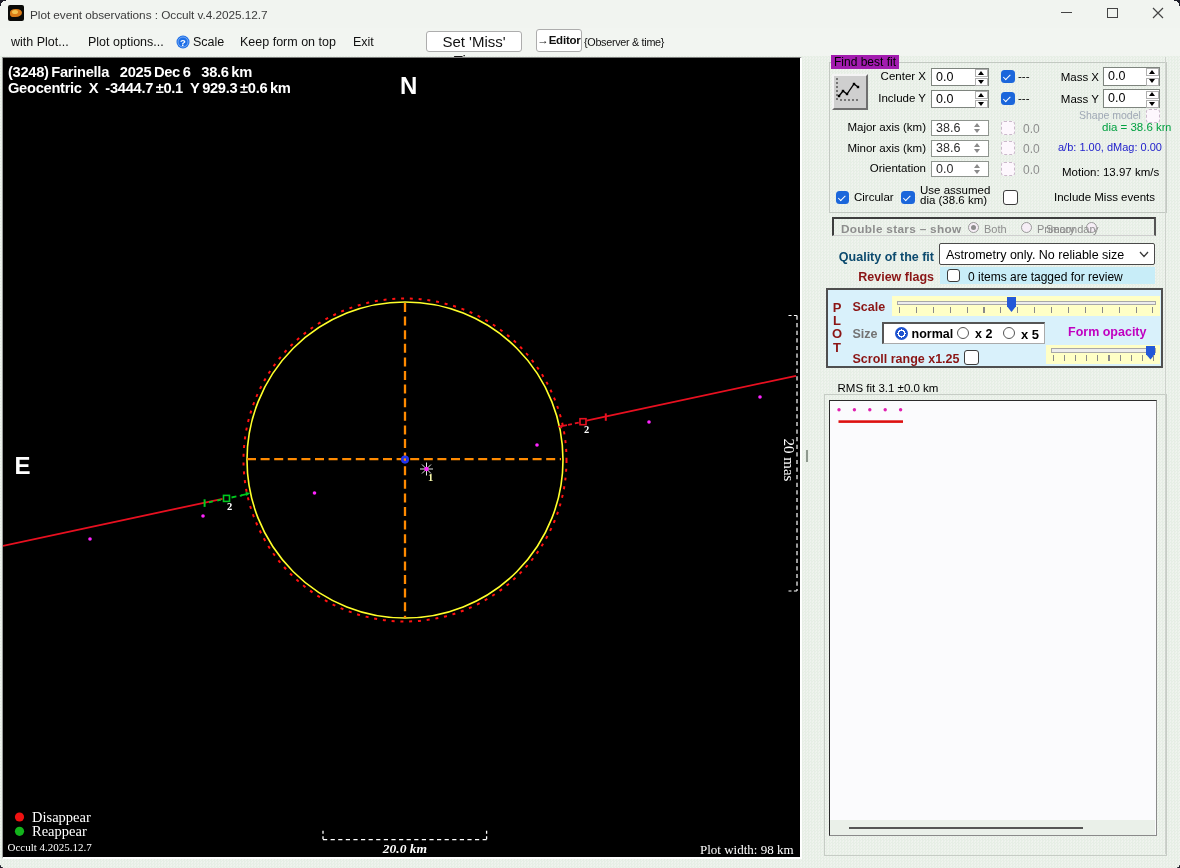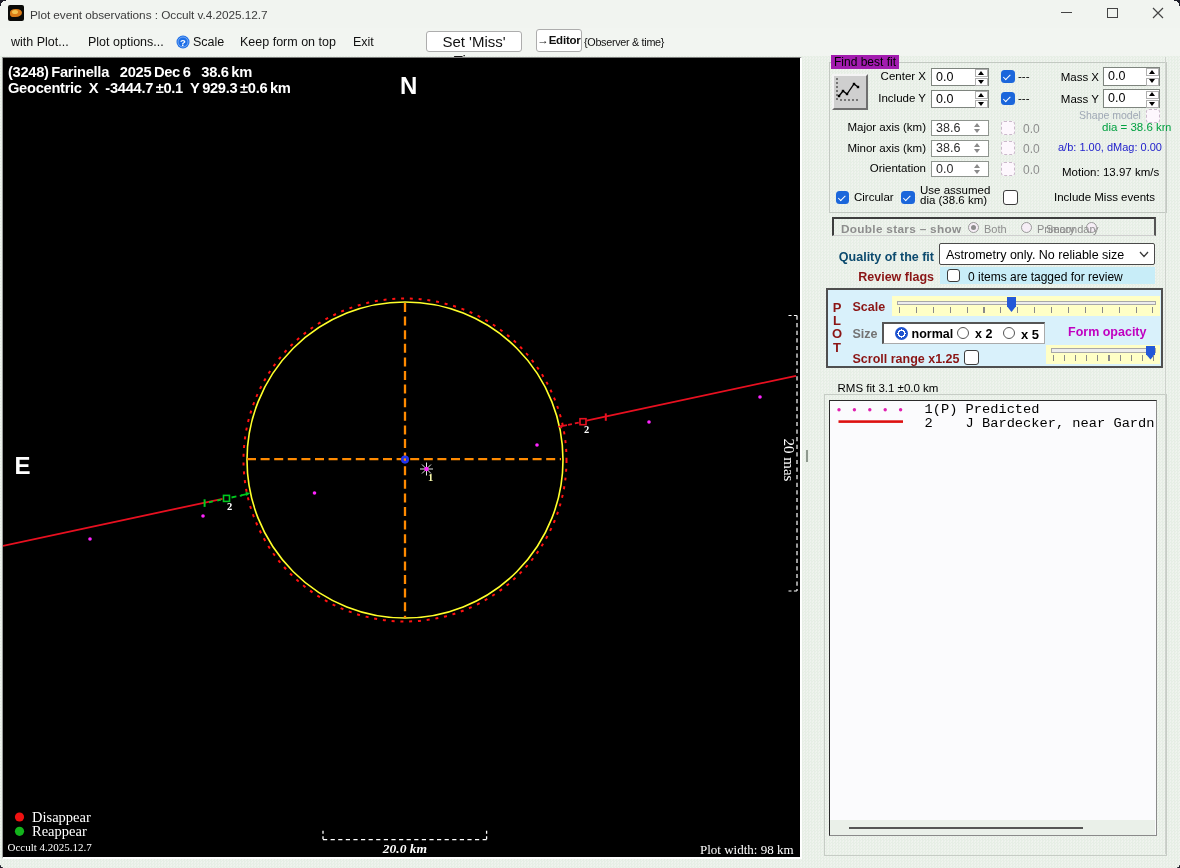--- a/index.html
+++ b/index.html
@@ -347,18 +347,16 @@
   <svg width="326" height="40" style="position:absolute;left:0;top:0">
     <g fill="#e020b0">
         <circle cx="9" cy="8.8" r="1.7"></circle>
         <circle cx="24.4" cy="8.8" r="1.7"></circle>
         <circle cx="39.8" cy="8.8" r="1.7"></circle>
         <circle cx="55.2" cy="8.8" r="1.7"></circle>
         <circle cx="70.6" cy="8.8" r="1.7"></circle>
       </g>
     <rect x="8.5" y="19.3" width="64.5" height="2.6" fill="#dd1111"></rect>
   </svg>
-  <div style="position:absolute;left:94.5px;top:2px;font-family:'Liberation Mono',monospace;font-size:13.7px;line-height:14.2px;white-space:pre;color:#000;">1(P) Predicted
-2    J Bardecker, near Gardn</div>
   <div style="position:absolute;left:0;top:418.5px;width:325px;height:15.5px;background:#eaf0e9;"></div>
   <div style="position:absolute;left:19px;top:425.5px;width:234px;height:2px;background:#555;"></div>
 </div>
 <div class="abs" style="left:1165px;top:57px;width:1px;height:797px;background:#cdd2cc;"></div>
 
 </body></html>

